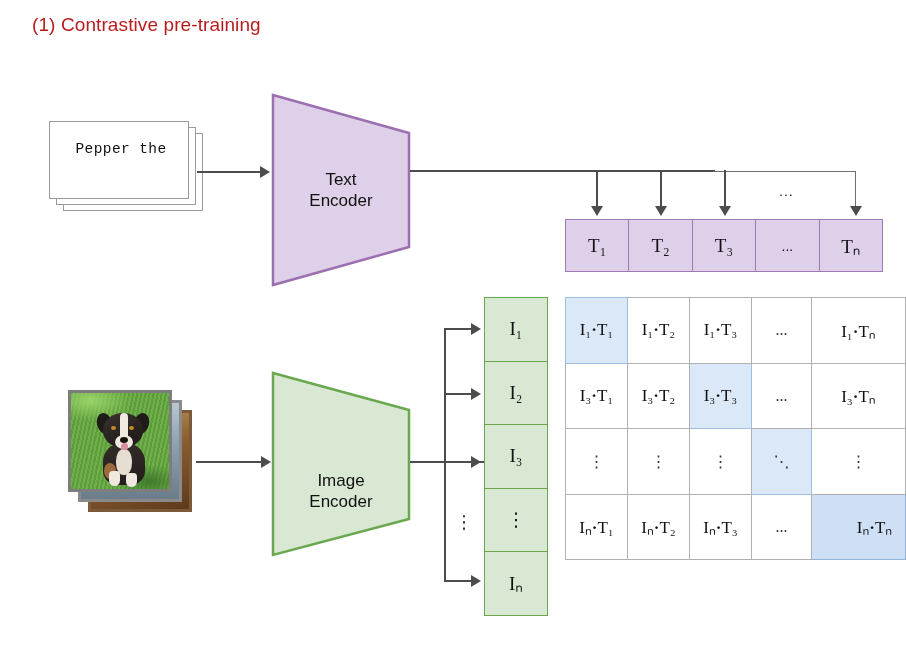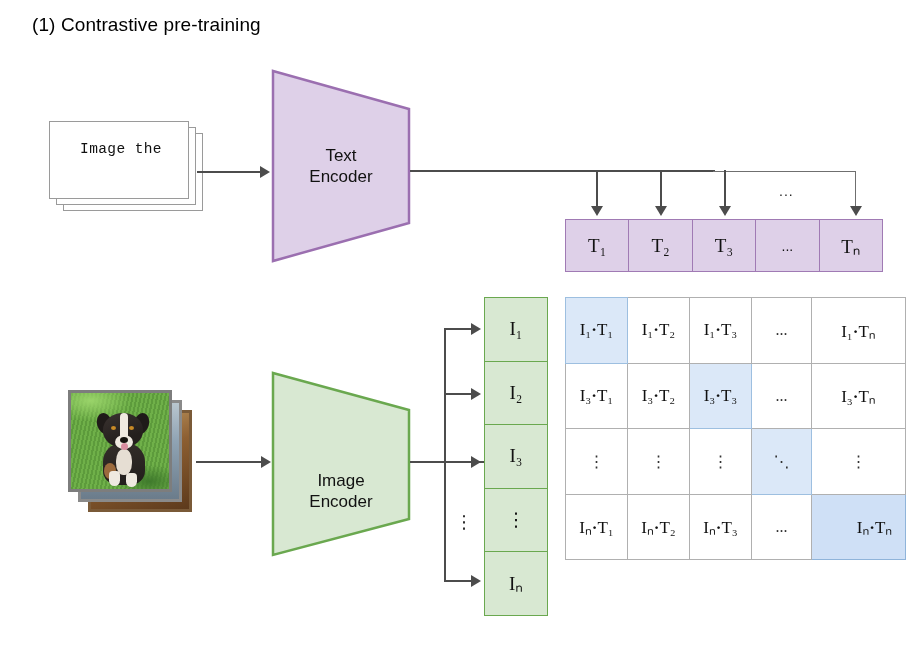--- a/index.html
+++ b/index.html
@@ -1,19 +1,19 @@
 <!DOCTYPE html>
 <html><head>
 <meta charset="utf-8">
 <style>
   html,body{margin:0;padding:0;background:#ffffff;}
   body{width:906px;height:654px;position:relative;overflow:hidden;
        font-family:"Liberation Sans", sans-serif;color:#111;}
 
-  .title{position:absolute;left:32px;top:14px;font-size:19px;color:#000000;
+  .title{position:absolute;left:32px;top:14px;font-size:19px;color:#b91c1c;
          letter-spacing:.1px;white-space:nowrap;}
 
   
   .card{position:absolute;background:#fff;border:1px solid #9a9a9a;box-sizing:border-box;}
   .card.c3{left:63px;top:133px;width:140px;height:78px;}
   .card.c2{left:56px;top:127px;width:140px;height:78px;}
   .card.c1{left:49px;top:121px;width:140px;height:78px;}
   .card-text{position:absolute;left:57px;top:139px;width:128px;
              font-family:"Liberation Mono", monospace;font-size:14.5px;
              line-height:21px;color:#111;text-align:center;letter-spacing:.4px;}
@@ -108,28 +108,28 @@
 </head>
 <body>
 
 <div class="title">(1) Contrastive pre-training</div>
 
 <div>
   <div class="card c3"></div>
   <div class="card c2"></div>
   <div class="card c1"></div>
   <div class="card-text">
-    <div>Image the</div>
+    <div>Pepper the</div>
   </div>
 </div>
 
 <div class="ln h" style="left:197px;top:171px;width:65px;"></div>
 <div class="arrow right" style="left:260px;top:166px;"></div>
 
-<div class="trap" style="left:270px;top:68px;width:142px;height:196px;">
+<div class="trap" style="left:270px;top:92px;width:142px;height:196px;">
   <svg width="142" height="196" viewBox="0 0 142 196" aria-hidden="true">
     <polygon points="3,3 139,41 139,155 3,193" fill="#ded0e8" stroke="#9b6fb0" stroke-width="2.5"></polygon>
   </svg>
   <div class="lbl" style="top:77px;">
     <div>Text</div>
     <div>Encoder</div>
   </div>
 </div>
 
 <div class="ln h" style="left:410px;top:170px;width:305px;"></div>

